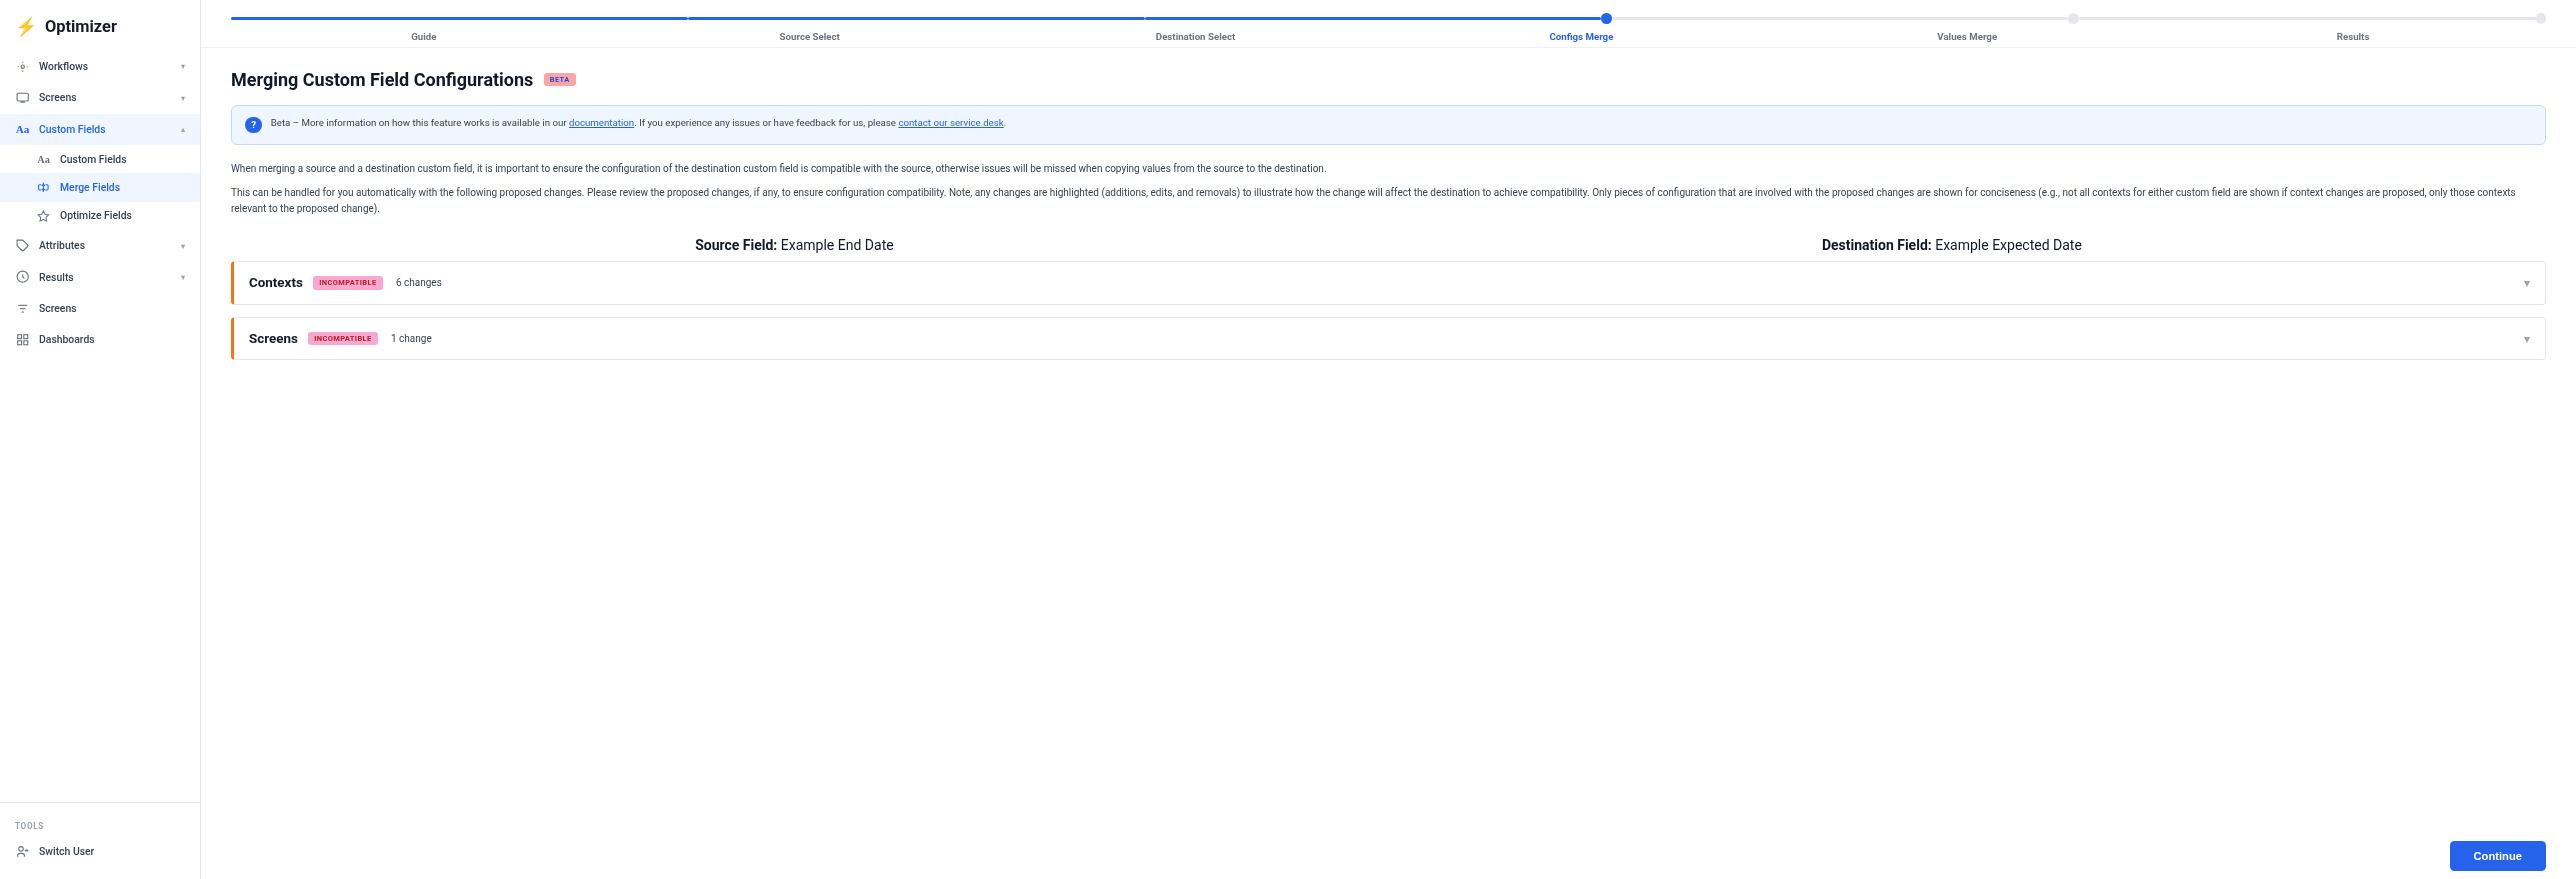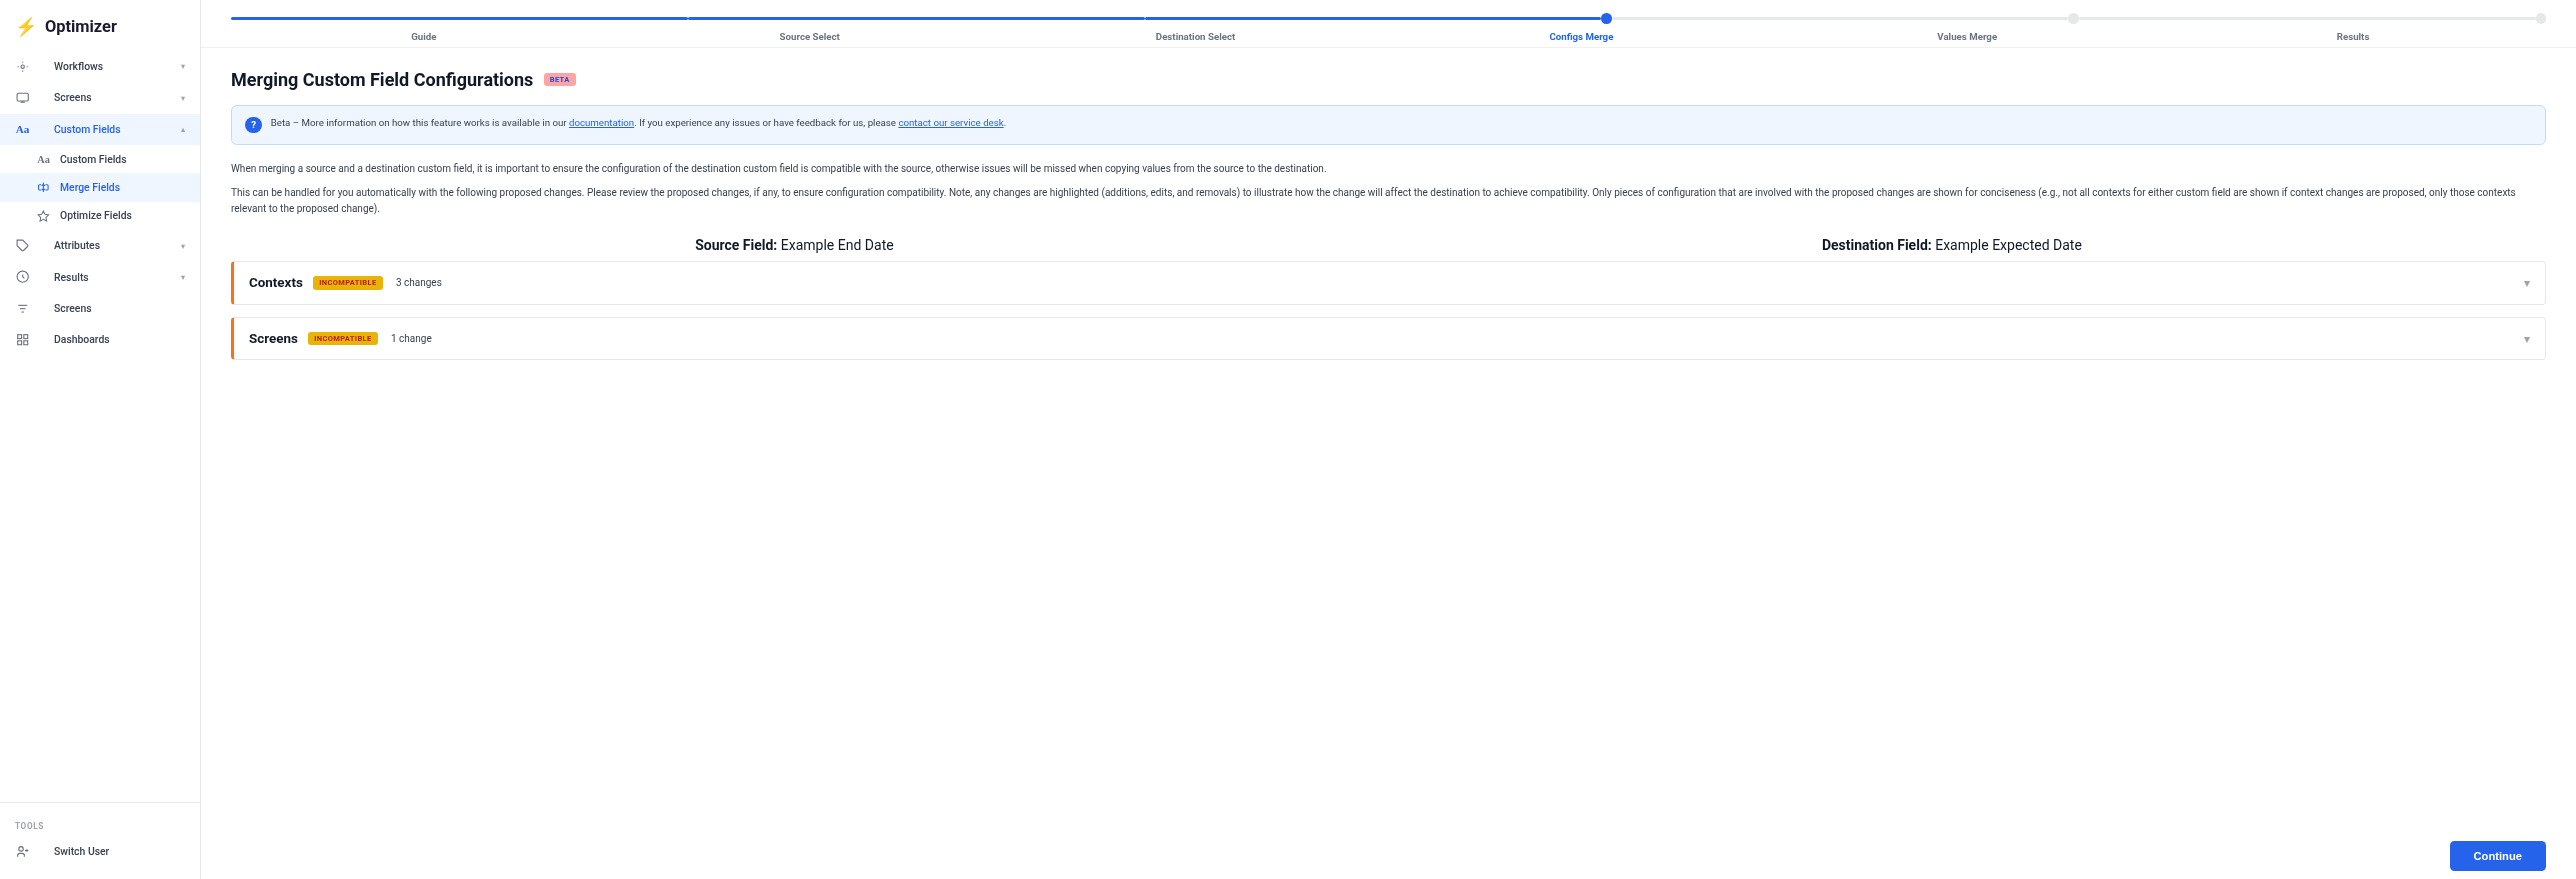--- a/index.html
+++ b/index.html
@@ -3,21 +3,21 @@
   <meta charset="utf-8">
   <style>
     * { box-sizing: border-box; margin: 0; padding: 0; }
     body { font-family: -apple-system, BlinkMacSystemFont, 'Segoe UI', Roboto, sans-serif; background: #fff; display: flex; height: 100vh; overflow: hidden; font-size: 10.4px; color: #333; }
 
     
     .sidebar { width: 201px; min-width: 201px; border-right: 0.7px solid #e5e7eb; display: flex; flex-direction: column; height: 100vh; overflow-y: auto; background: #fff; }
     .sidebar-logo { display: flex; align-items: center; gap: 7.5px; padding: 16.4px 15px 13.4px; font-size: 16.4px; font-weight: 700; color: #1a1a2e; }
     .logo-icon { color: #f59e0b; font-size: 18px; }
     .sidebar-nav { flex: 1; overflow-y: auto; }
-    .nav-item { display: flex; align-items: center; gap: 24px; padding: 8.2px 15px; cursor: pointer; color: #374151; font-size: 10.4px; font-weight: 500; user-select: none; text-align: center; }
+    .nav-item { display: flex; align-items: center; gap: 9px; padding: 8.2px 15px; cursor: pointer; color: #374151; font-size: 10.4px; font-weight: 500; user-select: none; text-align: center; }
     .nav-item.active { background: #eff6ff; color: #2563eb; }
     .nav-item .nav-icon { width: 15px; height: 15px; display: flex; align-items: center; justify-content: center; flex-shrink: 0; }
     .nav-item .chevron { margin-left: auto; font-size: 8.2px; color: #9ca3af; }
     .nav-sub-item { display: flex; align-items: center; gap: 9px; padding: 6.7px 15px 6.7px 36px; cursor: pointer; color: #374151; font-size: 10.4px; font-weight: 500; }
     .nav-sub-item.active { background: #eff6ff; color: #2563eb; }
     .nav-sub-item .nav-icon { width: 15px; height: 15px; display: flex; align-items: center; justify-content: center; flex-shrink: 0; }
     .tools-label { padding: 10.4px 15px 4.5px; font-size: 8.2px; font-weight: 700; color: #9ca3af; letter-spacing: 0.08em; text-transform: uppercase; }
     .sidebar-footer { padding: 7.5px 0 12px; border-top: 0.7px solid #e5e7eb; margin-top: auto; }
 
     
@@ -43,21 +43,21 @@
     .info-icon { width: 16.4px; height: 16.4px; border-radius: 50%; background: #2563eb; color: #fff; display: flex; align-items: center; justify-content: center; font-weight: 700; font-size: 9.7px; flex-shrink: 0; margin-top: 0.7px; }
     .info-text a { color: #2563eb; text-decoration: underline; }
     .desc-text { font-size: 10px; color: #374151; line-height: 1.6; margin-bottom: 7.5px; }
     .fields-row { display: flex; justify-content: space-around; padding: 13.4px 0 7.5px; font-size: 14px; color: #111827; }
     .field-label { font-weight: 700; }
 
     
     .section-card { border: 0.7px solid #e5e7eb; border-radius: 4px; margin-bottom: 12px; overflow: hidden; border-left: 3px solid #f97316; }
     .section-header { display: flex; align-items: center; gap: 10.4px; padding: 13.4px 15px; cursor: pointer; background: #fff; }
     .section-title { font-size: 13.4px; font-weight: 700; color: #111827; }
-    .incompatible-badge { background: #eab308; color: #b91c1c; font-size: 7.5px; font-weight: 700; padding: 2.2px 6px; border-radius: 3px; letter-spacing: 0.05em; text-transform: uppercase; }
+    .incompatible-badge { background: #f9a8d4; color: #b91c1c; font-size: 7.5px; font-weight: 700; padding: 2.2px 6px; border-radius: 3px; letter-spacing: 0.05em; text-transform: uppercase; }
     .section-changes { font-size: 10px; color: #374151; margin-left: 3px; }
     .section-chevron { margin-left: auto; color: #9ca3af; font-size: 12px; }
 
     
     .continue-btn-container { position: fixed; bottom: 8px; right: 30px; }
     .continue-btn { background: #2563eb; color: #fff; border: none; border-radius: 4.5px; padding: 9px 24px; font-size: 11.2px; font-weight: 600; cursor: pointer; }
 
     
     svg { display: block; }
   </style>
@@ -233,21 +233,21 @@
       <div>
         <span class="field-label">Destination Field:</span>
         <span> </span><span>Example Expected Date</span>
       </div>
     </div>
 
     <div class="section-card">
       <div class="section-header">
         <span class="section-title">Contexts</span>
         <span class="incompatible-badge">INCOMPATIBLE</span>
-        <span class="section-changes">3 changes</span>
+        <span class="section-changes">6 changes</span>
         <span class="section-chevron">▾</span>
       </div>
     </div>
 
     <div class="section-card">
       <div class="section-header">
         <span class="section-title">Screens</span>
         <span class="incompatible-badge">INCOMPATIBLE</span>
         <span class="section-changes">1 change</span>
         <span class="section-chevron">▾</span>

